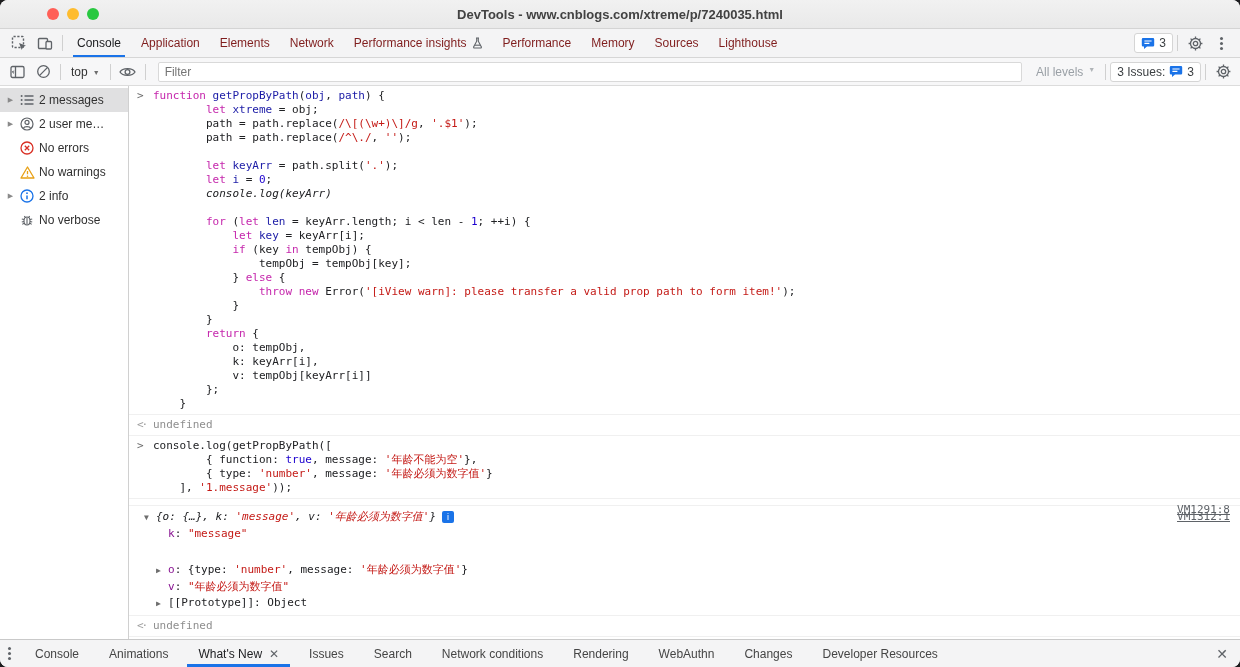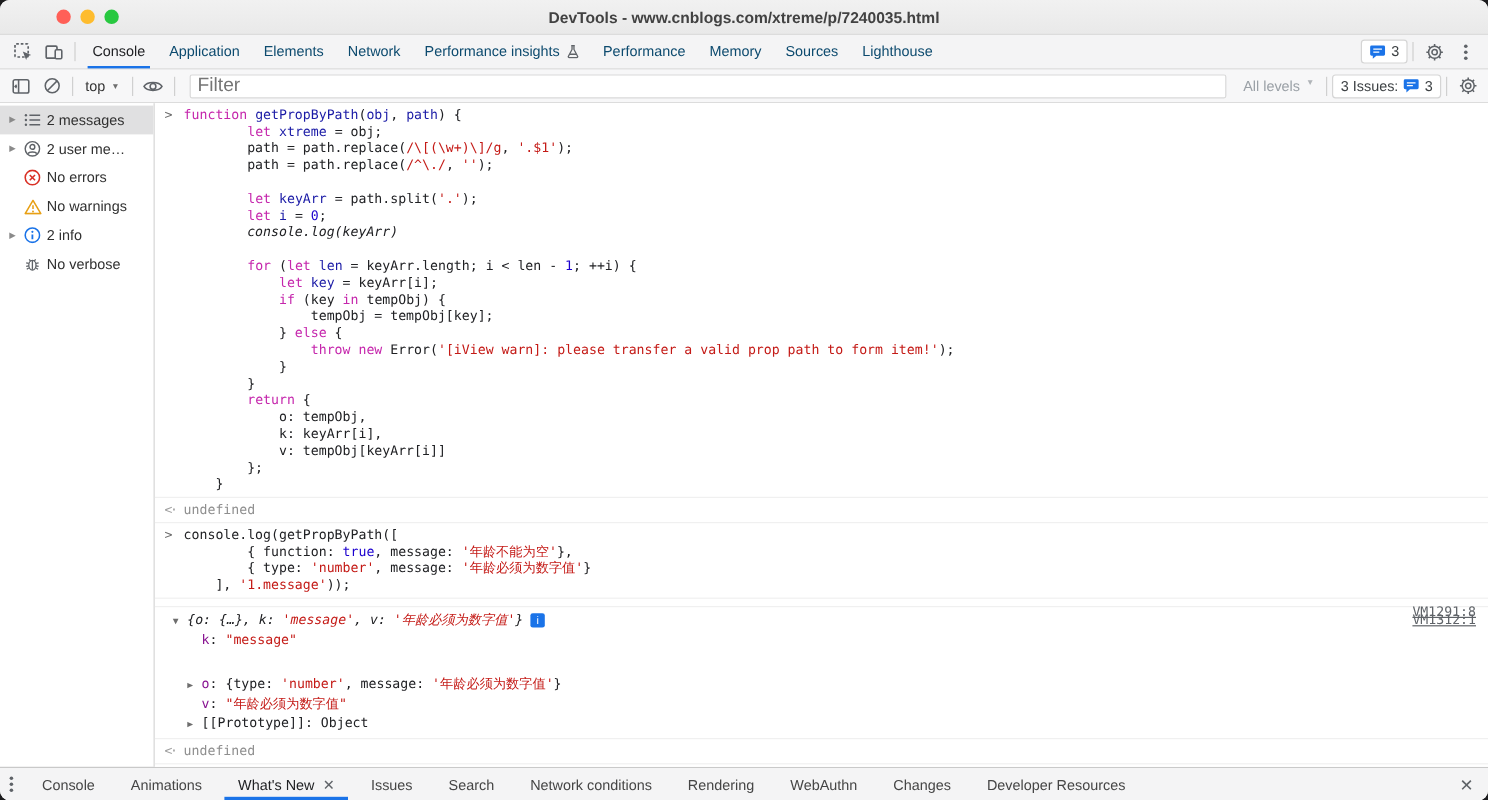--- a/index.html
+++ b/index.html
@@ -10,32 +10,32 @@
     position:relative;display:flex;align-items:center;padding-left:37px;}
   .lights{display:flex;gap:8px;margin-left:10px;}
   .light{width:12px;height:12px;border-radius:50%;}
   .light.red{background:#ff5f57;}.light.yellow{background:#febc2e;}.light.green{background:#28c840;}
   .win-title{position:absolute;left:0;right:0;text-align:center;font-size:13px;font-weight:bold;color:#424242;}
   
   .tabbar{height:28px;flex:0 0 28px;background:#f4f4f5;border-bottom:1px solid #d6d6d6;display:flex;align-items:center;padding:0 6px;}
   .icon-btn{width:26px;height:24px;display:flex;align-items:center;justify-content:center;flex:0 0 auto;}
   .vsep{width:1px;height:16px;background:#d0d0d0;margin:0 4px;flex:0 0 auto;}
   .tabs{display:flex;height:100%;}
-  .tab{padding:0 10px;display:flex;align-items:center;gap:5px;font-size:12px;color:#0c4a6e;position:relative;white-space:nowrap;}
+  .tab{padding:0 10px;display:flex;align-items:center;gap:5px;font-size:12px;color:#7f1d1d;position:relative;white-space:nowrap;}
   .tab.active{color:#202124;}
   .tab.active::after{content:"";position:absolute;left:6px;right:6px;bottom:0;height:2px;background:#1a73e8;}
   .tb-right{margin-left:auto;display:flex;align-items:center;}
   .badge{display:flex;align-items:center;gap:4px;border:1px solid #d5d5d5;border-radius:3px;background:#fff;
     padding:2px 6px;font-size:12px;color:#3c4043;}
   
   .toolbar{height:27px;flex:0 0 27px;background:#f7f7f8;border-bottom:1px solid #dcdcdc;display:flex;align-items:center;padding:0 4px;}
   .dd{display:flex;align-items:center;gap:5px;font-size:12px;color:#333;padding:0 6px;}
   .chev{font-size:7px;color:#6e6e6e;transform:translateY(1px);}
   .filter{flex:1;height:18px;margin:0 8px;border:1px solid #d9d9d9;border-radius:2px;background:#fff;
-    font-size:16px;color:#333;padding:0 6px;outline:none;font-family:"Liberation Sans",sans-serif;}
+    font-size:12px;color:#333;padding:0 6px;outline:none;font-family:"Liberation Sans",sans-serif;}
   .filter::placeholder{color:#757575;}
   .levels{font-size:12px;color:#9aa0a6;display:flex;gap:5px;align-items:flex-start;padding:0 6px;white-space:nowrap;}
   .levels .chev{color:#b0b4b8;}
   
   .main{flex:1;display:flex;min-height:0;background:#fff;}
   .sidebar{flex:0 0 128px;width:128px;border-right:1px solid #d0d0d0;padding-top:2px;overflow:hidden;}
   .side-item{height:24px;display:flex;align-items:center;font-size:12px;color:#303030;padding-left:5px;white-space:nowrap;}
   .side-item.sel{background:#e0e0e1;}
   .side-arrow{width:11px;font-size:7px;color:#8a8a8a;flex:0 0 11px;text-align:center;}
   .side-icon{width:16px;height:16px;flex:0 0 16px;display:flex;align-items:center;justify-content:center;margin:0 4px 0 3px;}

